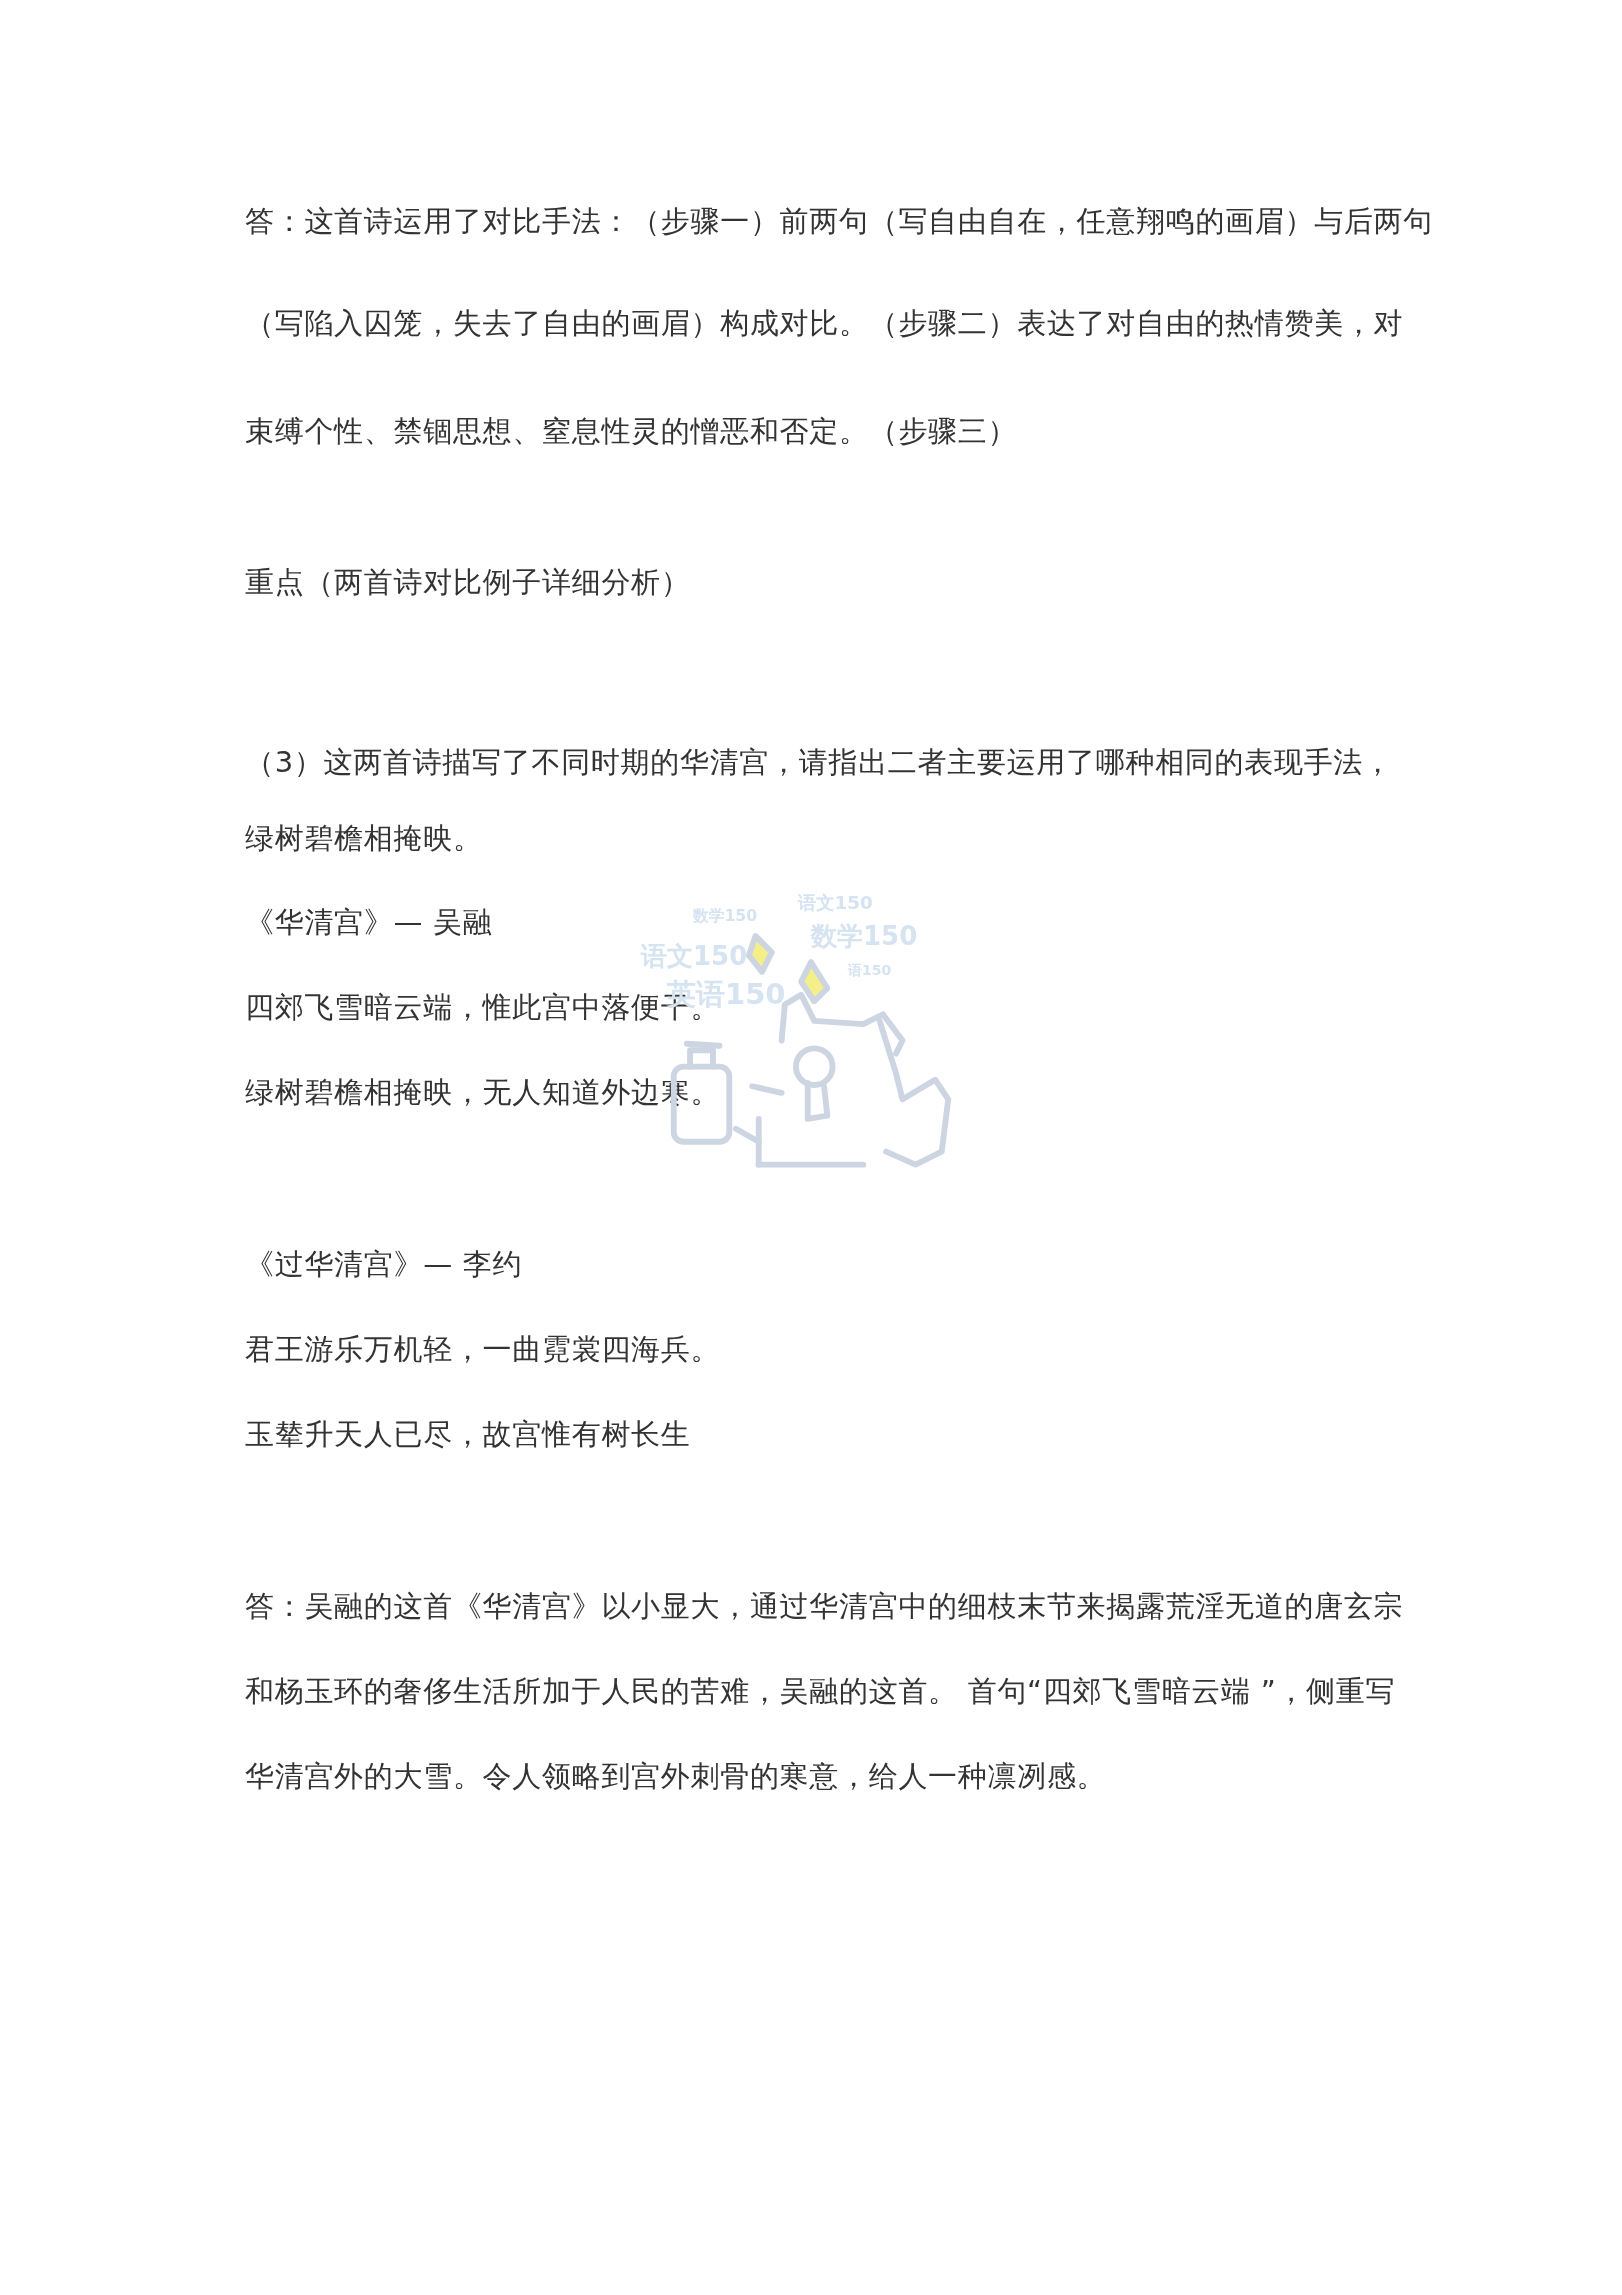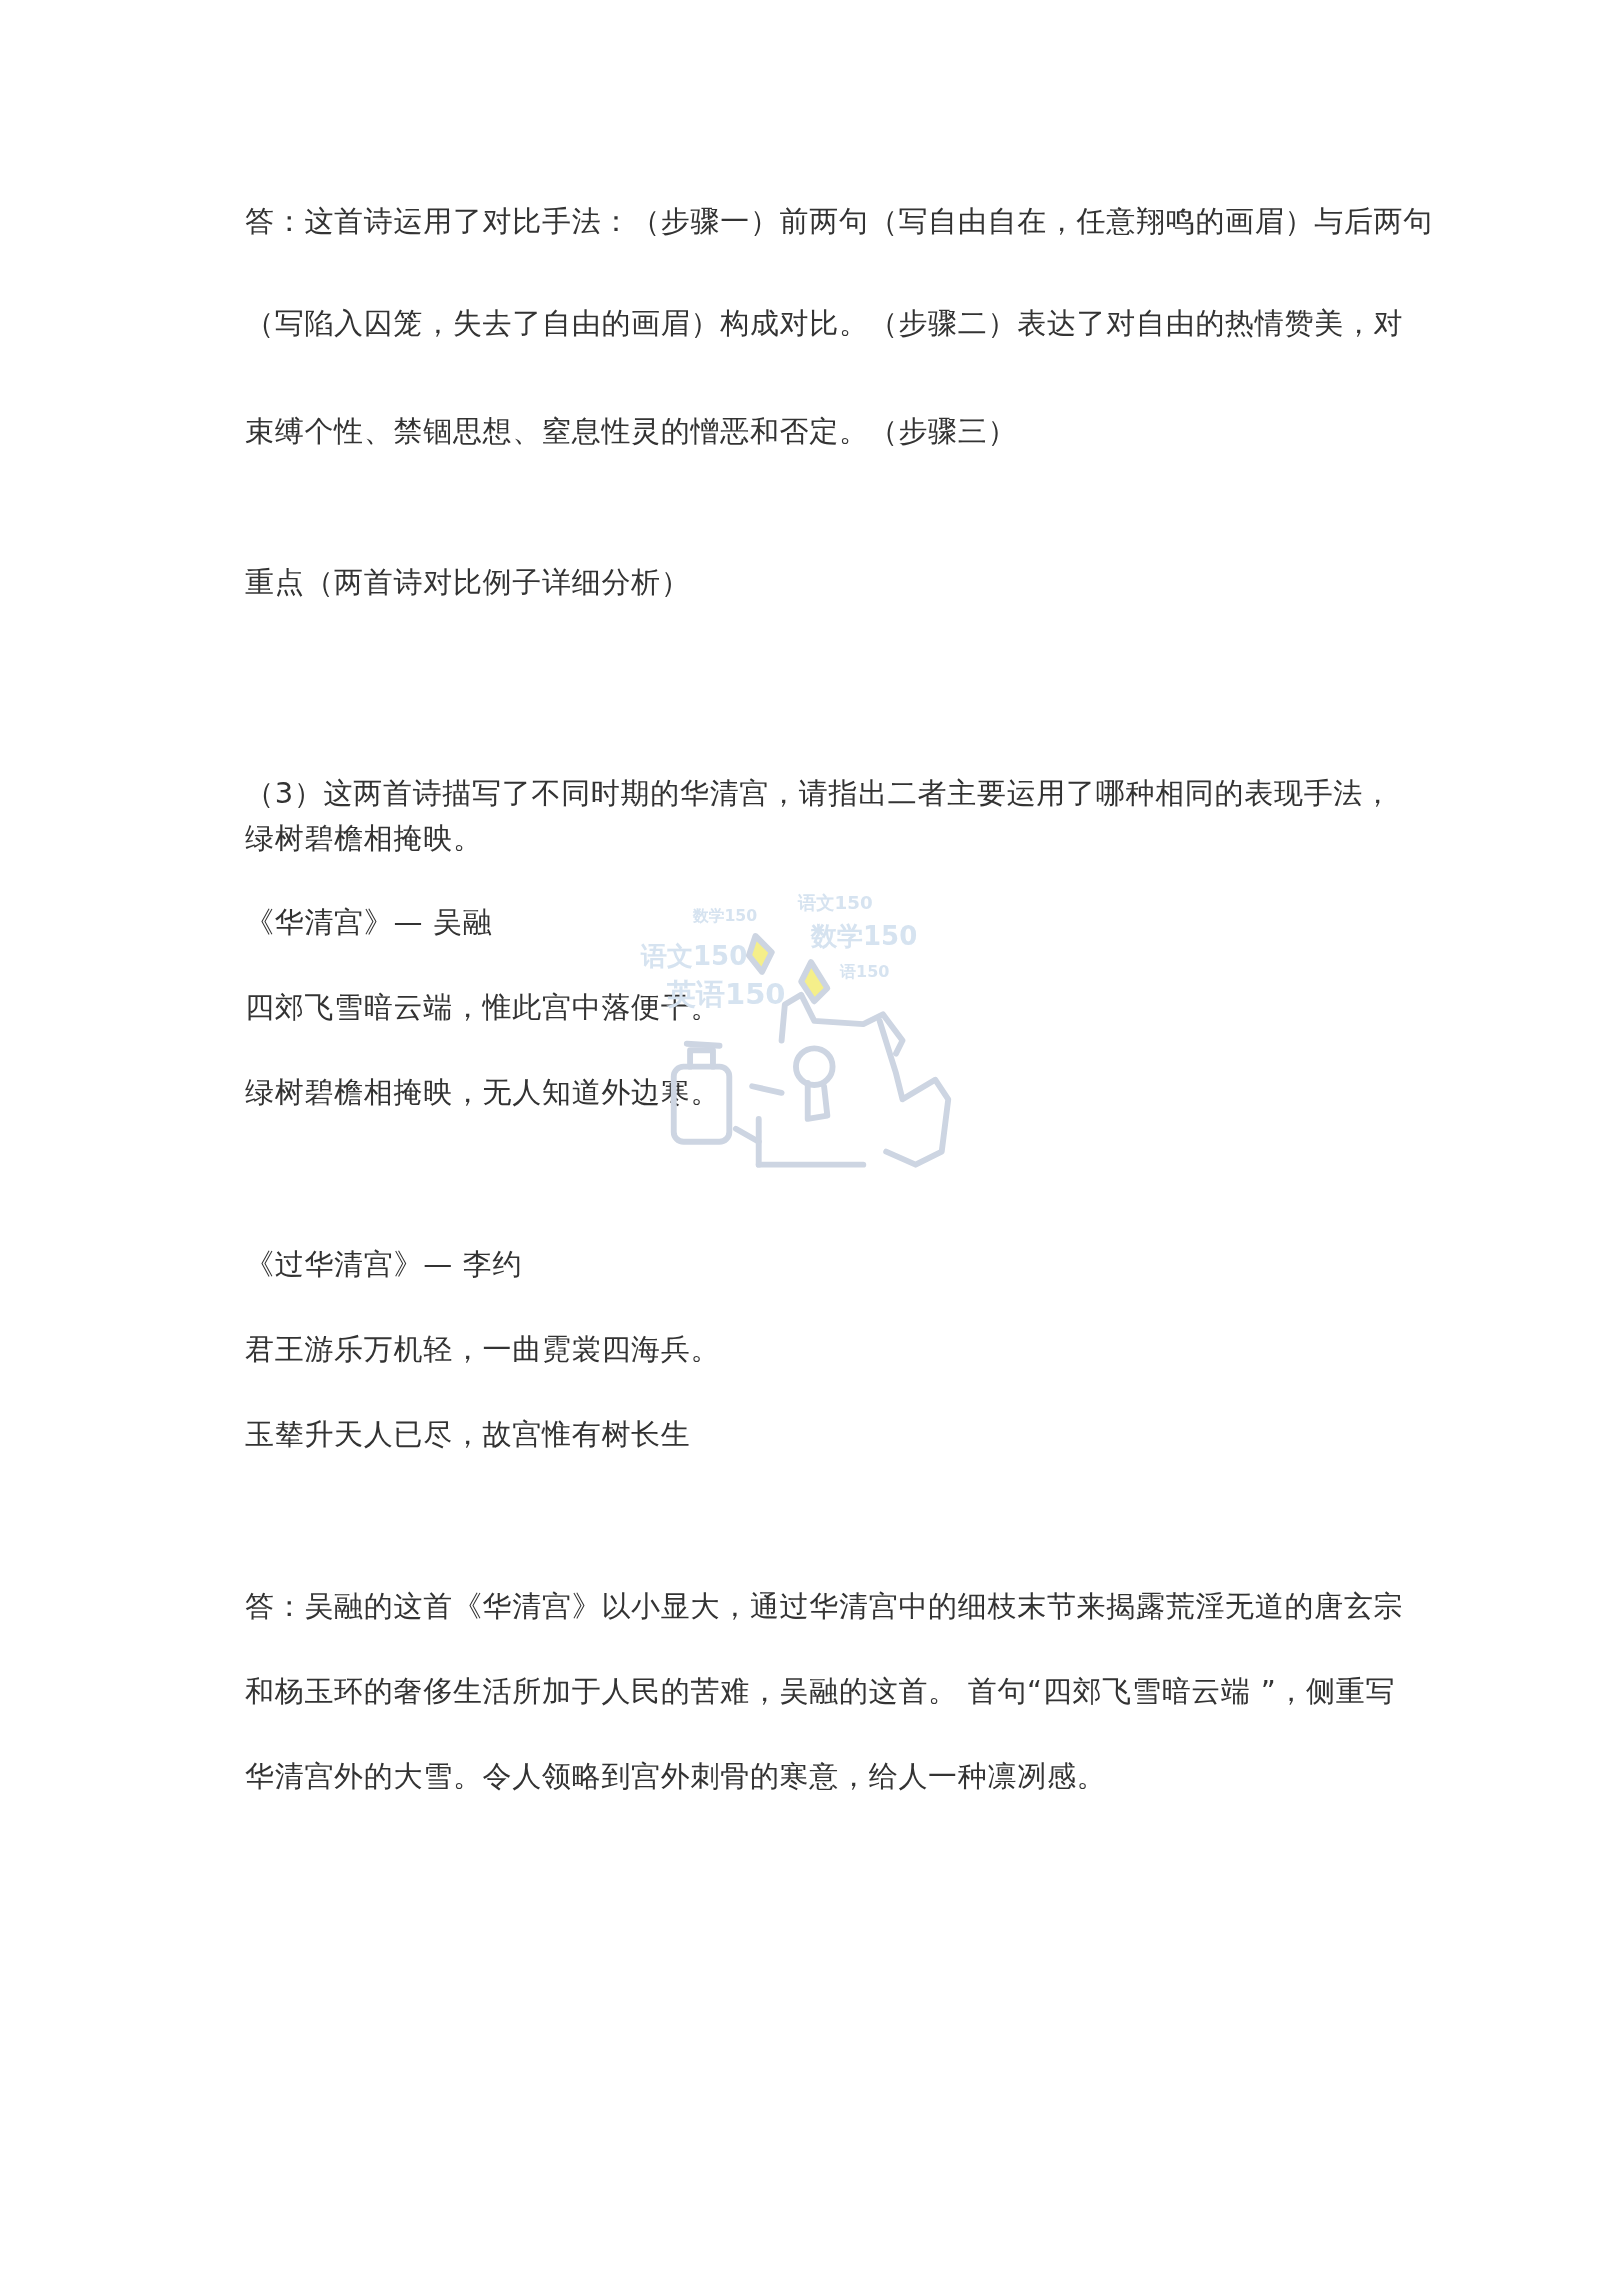--- a/index.html
+++ b/index.html
@@ -14,21 +14,21 @@
 </head>
 <body>
 
 <div>
   <div class="line" style="top:202px">答：这首诗运用了对比手法：（步骤一）前两句（写自由自在，任意翔鸣的画眉）与后两句</div>
   <div class="line" style="top:304px">（写陷入囚笼，失去了自由的画眉）构成对比。（步骤二）表达了对自由的热情赞美，对</div>
   <div class="line" style="top:412px">束缚个性、禁锢思想、窒息性灵的憎恶和否定。（步骤三）</div>
 
   <div class="line" style="top:563px">重点（两首诗对比例子详细分析）</div>
 
-  <div class="line" style="top:774px">（3）这两首诗描写了不同时期的华清宫，请指出二者主要运用了哪种相同的表现手法，</div>
+  <div class="line" style="top:743px">（3）这两首诗描写了不同时期的华清宫，请指出二者主要运用了哪种相同的表现手法，</div>
   <div class="line" style="top:819px">绿树碧檐相掩映。</div>
 
   <div class="line" style="top:903px">《华清宫》— 吴融</div>
   <div class="line" style="top:988px">四郊飞雪暗云端，惟此宫中落便干。</div>
   <div class="line" style="top:1073px">绿树碧檐相掩映，无人知道外边寒。</div>
 
   <div class="line" style="top:1245px">《过华清宫》— 李约</div>
   <div class="line" style="top:1330px">君王游乐万机轻，一曲霓裳四海兵。</div>
   <div class="line" style="top:1415px">玉辇升天人已尽，故宫惟有树长生</div>
 
@@ -37,21 +37,21 @@
   </div>
   <div class="line" style="top:1672px">和杨玉环的奢侈生活所加于人民的苦难，吴融的这首。 首句“四郊飞雪暗云端 ”，侧重写</div>
   <div class="line" style="top:1757px">华清宫外的大雪。令人领略到宫外刺骨的寒意，给人一种凛冽感。</div>
 
   <div class="watermark">
     <span class="wm-text" style="left:170px;top:0px;font-size:18.3px">语文150</span>
     <span class="wm-text" style="left:65px;top:16.4px;font-size:15.7px">数学150</span>
     <span class="wm-text" style="left:183px;top:29.4px;font-size:26px">数学150</span>
     <span class="wm-text" style="left:13px;top:49px;font-size:26px">语文150</span>
     <span class="wm-text" style="left:39px;top:85px;font-size:29px">英语150</span>
-    <span class="wm-text" style="left:212px;top:72px;font-size:16px">语150</span>
+    <span class="wm-text" style="left:220px;top:72px;font-size:14px">语150</span>
     <svg width="366" height="301" viewBox="0 0 560 460" style="position:absolute;left:0;top:0" fill="none" stroke="#cdd5e2" stroke-width="9" stroke-linecap="round" stroke-linejoin="round">
       <path d="M195 70 L220 95 L205 125 L185 100 Z" fill="#f5ef8a"></path>
       <path d="M280 110 L305 150 L285 170 L265 140 Z" fill="#f5ef8a"></path>
       <path d="M235 230 L240 175 L265 160 L285 200 L360 205 L390 190 L420 230 L410 250"></path>
       <path d="M385 200 L410 280 L420 320 L470 290 L490 320 L480 400 L440 420 L395 400"></path>
       <circle cx="285" cy="270" r="28"></circle>
       <path d="M275 295 L275 350 L305 345 L300 300"></path>
       <path d="M235 310 L190 300"></path>
       <path d="M200 385 L165 365"></path>
       <path d="M200 350 L200 420"></path>

